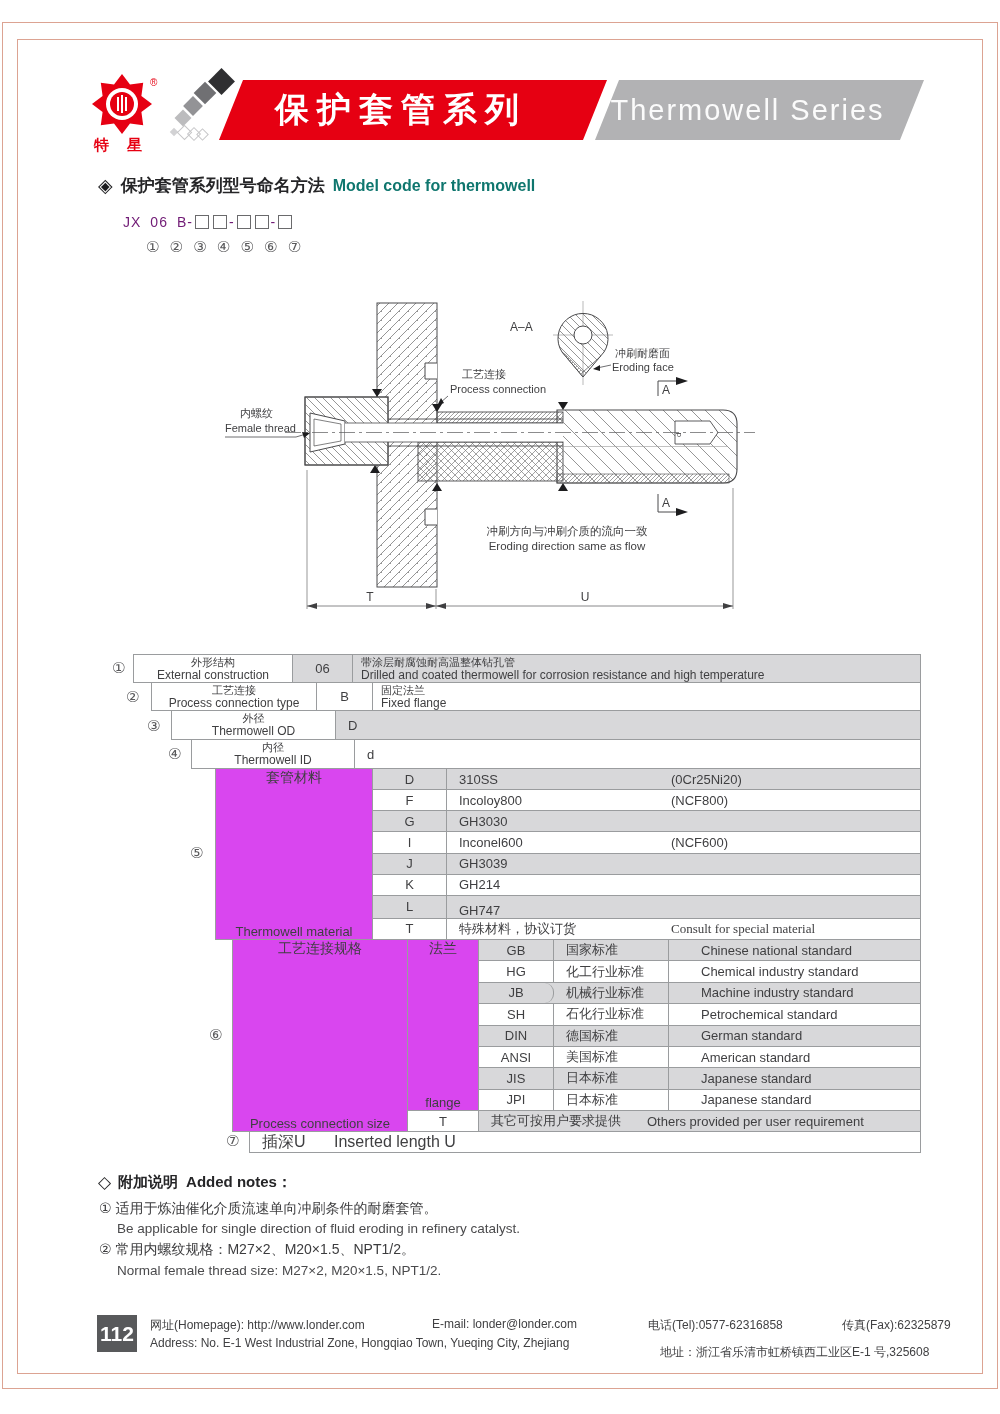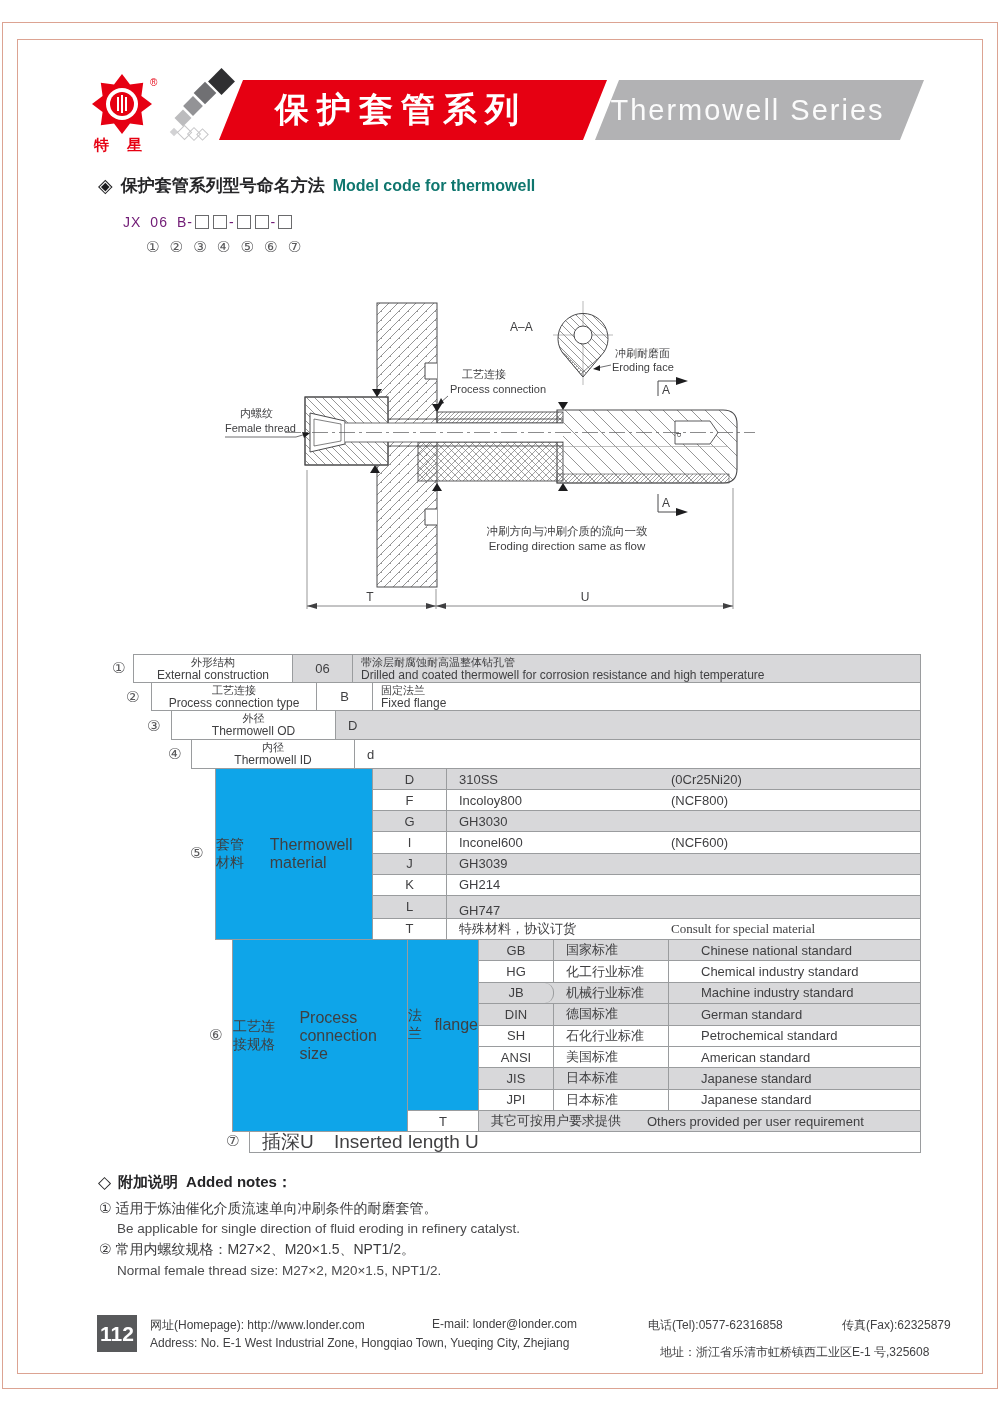--- a/index.html
+++ b/index.html
@@ -35,24 +35,24 @@
 
   
   .trow{position:absolute;display:flex;border:1px solid #9a9c9e;box-sizing:border-box;background:#fff;}
   .cell{box-sizing:border-box;border-right:1px solid #9a9c9e;display:flex;flex-direction:column;
         align-items:center;justify-content:center;line-height:13px;}
   .cell:last-child{border-right:none;}
   .cell .cn{font-size:11px;}
   .cell .en{font-size:12px;}
   .cell.desc{align-items:flex-start;padding-left:8px;}
   .gray{background:#d8d8da;}
-  .bigcell{position:absolute;border:1px solid #9a9c9e;box-sizing:border-box;background:#0ea5e9;
-           display:flex;flex-direction:row;align-items:center;justify-content:flex-start;gap:14px;}
+  .bigcell{position:absolute;border:1px solid #9a9c9e;box-sizing:border-box;background:#d946ef;
+           display:flex;flex-direction:column;align-items:center;justify-content:space-between;gap:14px;}
   .bigcell .cn{font-size:14px;}
-  .bigcell .en{font-size:16px;}
+  .bigcell .en{font-size:13px;}
   .block{position:absolute;border:1px solid #9a9c9e;box-sizing:border-box;display:flex;flex-direction:column;background:#fff;}
   .block .brow{flex:1;display:flex;border-top:1px solid #9a9c9e;align-items:stretch;}
   .block .brow:first-child{border-top:none;}
   .bcell{box-sizing:border-box;border-right:1px solid #9a9c9e;display:flex;align-items:center;font-size:13px;}
   .bcell:last-child{border-right:none;}
   .bcell.center{justify-content:center;}
   .num{position:absolute;font-size:15px;color:#59595b;}
 
   
   .note-title{position:absolute;left:98px;top:1172px;font-size:15px;font-weight:bold;color:#252527;display:flex;align-items:center;}
@@ -354,29 +354,29 @@
     <div class="brow">
       <div class="bcell center" style="width:75px;">HG</div>
       <div class="bcell" style="width:115px;padding-left:12px;">化工行业标准</div>
       <div class="bcell" style="flex:1;padding-left:32px;">Chemical industry standard</div>
     </div>
     <div class="brow gray">
       <div class="bcell center" style="width:75px;border-radius:9px;">JB</div>
       <div class="bcell" style="width:115px;padding-left:12px;">机械行业标准</div>
       <div class="bcell" style="flex:1;padding-left:32px;">Machine industry standard</div>
     </div>
+    <div class="brow">
+      <div class="bcell center" style="width:75px;">SH</div>
+      <div class="bcell" style="width:115px;padding-left:12px;">石化行业标准</div>
+      <div class="bcell" style="flex:1;padding-left:32px;">Petrochemical standard</div>
+    </div>
     <div class="brow gray">
       <div class="bcell center" style="width:75px;">DIN</div>
       <div class="bcell" style="width:115px;padding-left:12px;">德国标准</div>
       <div class="bcell" style="flex:1;padding-left:32px;">German standard</div>
-    </div>
-    <div class="brow">
-      <div class="bcell center" style="width:75px;">SH</div>
-      <div class="bcell" style="width:115px;padding-left:12px;">石化行业标准</div>
-      <div class="bcell" style="flex:1;padding-left:32px;">Petrochemical standard</div>
     </div>
     <div class="brow">
       <div class="bcell center" style="width:75px;">ANSI</div>
       <div class="bcell" style="width:115px;padding-left:12px;">美国标准</div>
       <div class="bcell" style="flex:1;padding-left:32px;">American standard</div>
     </div>
     <div class="brow gray">
       <div class="bcell center" style="width:75px;">JIS</div>
       <div class="bcell" style="width:115px;padding-left:12px;">日本标准</div>
       <div class="bcell" style="flex:1;padding-left:32px;">Japanese standard</div>
@@ -388,21 +388,21 @@
     </div>
   </div>
 
   <div class="trow" style="left:407px;top:1110px;width:72px;height:22px;align-items:center;justify-content:center;font-size:13px;">T</div>
   <div class="trow gray" style="left:478px;top:1110px;width:443px;height:22px;align-items:center;font-size:13px;">
     <span style="padding-left:12px;">其它可按用户要求提供</span>
     <span style="margin-left:26px;">Others provided per user requirement</span>
   </div>
 
   <span class="num" style="left:226px;top:1132px;">⑦</span>
-  <div class="trow" style="left:249px;top:1131px;width:672px;height:22px;align-items:center;font-size:19px;">
+  <div class="trow" style="left:249px;top:1131px;width:672px;height:22px;align-items:center;font-size:16px;">
     <span style="padding-left:12px;width:72px;">插深U</span>
     <span>Inserted length U</span>
   </div>
 
   <div class="note-title">
     <span class="dia">◇</span>
     <span>附加说明</span>
     <span style="margin-left:8px;">Added notes：</span>
   </div>
   <div class="note-cn" style="left:99px;top:1200px;">① 适用于炼油催化介质流速单向冲刷条件的耐磨套管。</div>

